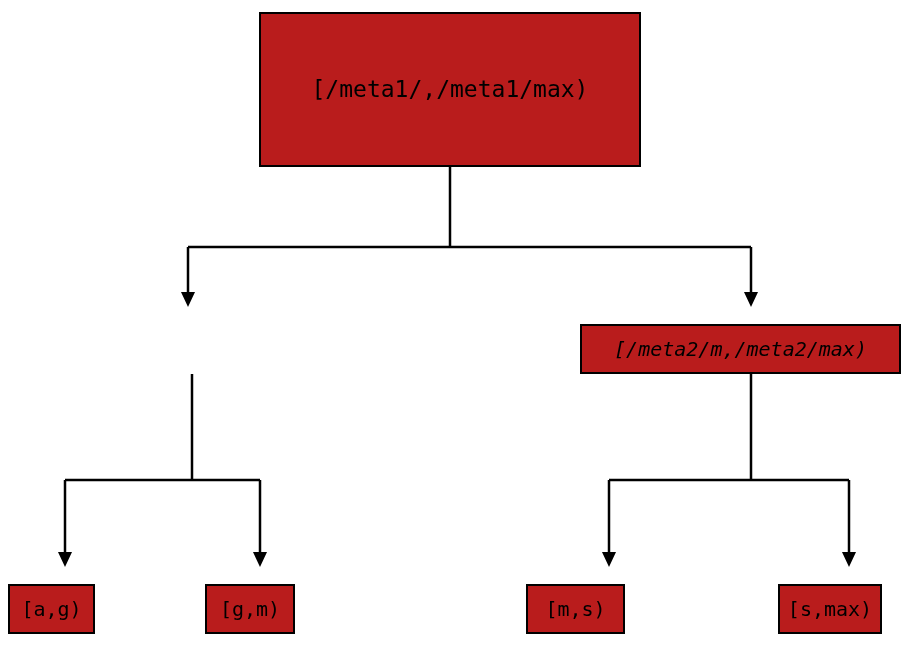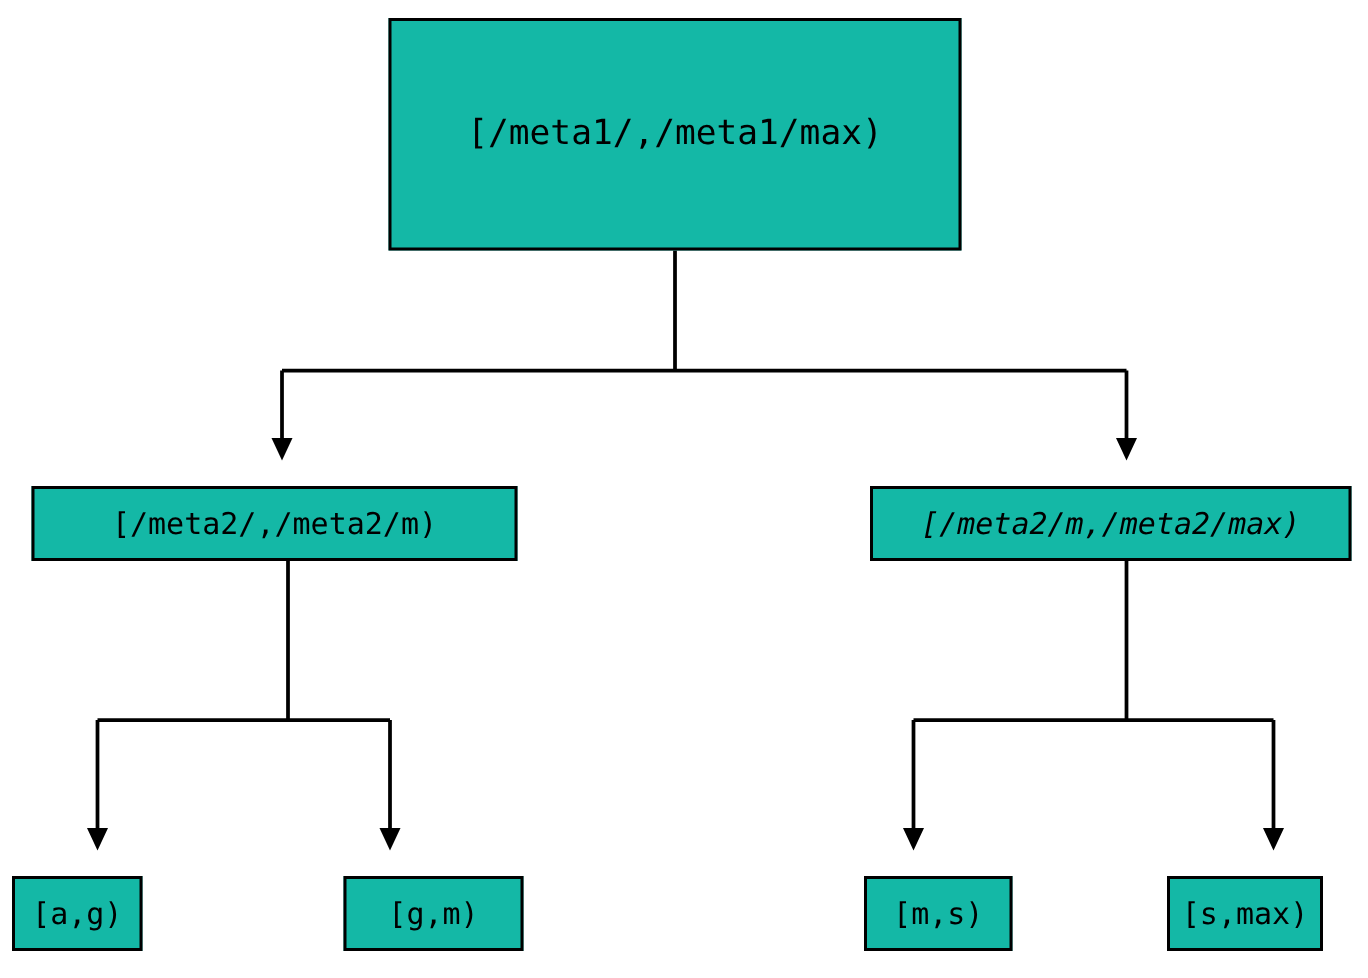--- a/index.html
+++ b/index.html
@@ -14,21 +14,21 @@
     position: relative;
     width: 912px;
     height: 652px;
     background: #ffffff;
     overflow: hidden;
   }
   .node {
     position: absolute;
     box-sizing: border-box;
     border: 2px solid #000000;
-    background: #14b8a6;
+    background: #b91c1c;
     display: flex;
     align-items: center;
     justify-content: center;
     color: #000000;
     font-family: "DejaVu Sans Mono", monospace;
     line-height: 1;
     white-space: pre;
     text-align: center;
   }
   .node-root {
@@ -52,22 +52,22 @@
     height: 50px;
     font-size: 20px;
     font-style: italic;
   }
   .node-leaf {
     top: 584px;
     height: 50px;
     font-size: 20px;
   }
   .leaf-ag   { left: 8px;   width: 87px; }
-  .leaf-gm   { left: 205px; width: 120px; margin-left: 24px; }
-  .leaf-ms   { left: 576px; width: 99px; }
+  .leaf-gm   { left: 205px; width: 90px; }
+  .leaf-ms   { left: 526px; width: 99px; }
   .leaf-smax { left: 778px; width: 104px; }
 
   #edge-layer {
     position: absolute;
     left: 0;
     top: 0;
     width: 912px;
     height: 652px;
     pointer-events: none;
   }
@@ -104,23 +104,20 @@
       <path d="M 849 480 L 849 554" stroke="#000000" stroke-width="2.5" fill="none"></path>
       <polygon points="602,552 616,552 609,567" fill="#000000"></polygon>
       <polygon points="842,552 856,552 849,567" fill="#000000"></polygon>
     </g>
   </svg>
 
   <div class="node node-root">
     <span>[/meta1/,/meta1/max)</span>
   </div>
 
-  <div class="node node-l2-left">
-    <span>[/meta2/,/meta2/m)</span>
-  </div>
 
   <div class="node node-l2-right">
     <span>[/meta2/m,/meta2/max)</span>
   </div>
 
   <div class="node node-leaf leaf-ag">
     <span>[a,g)</span>
   </div>
 
   <div class="node node-leaf leaf-gm">

